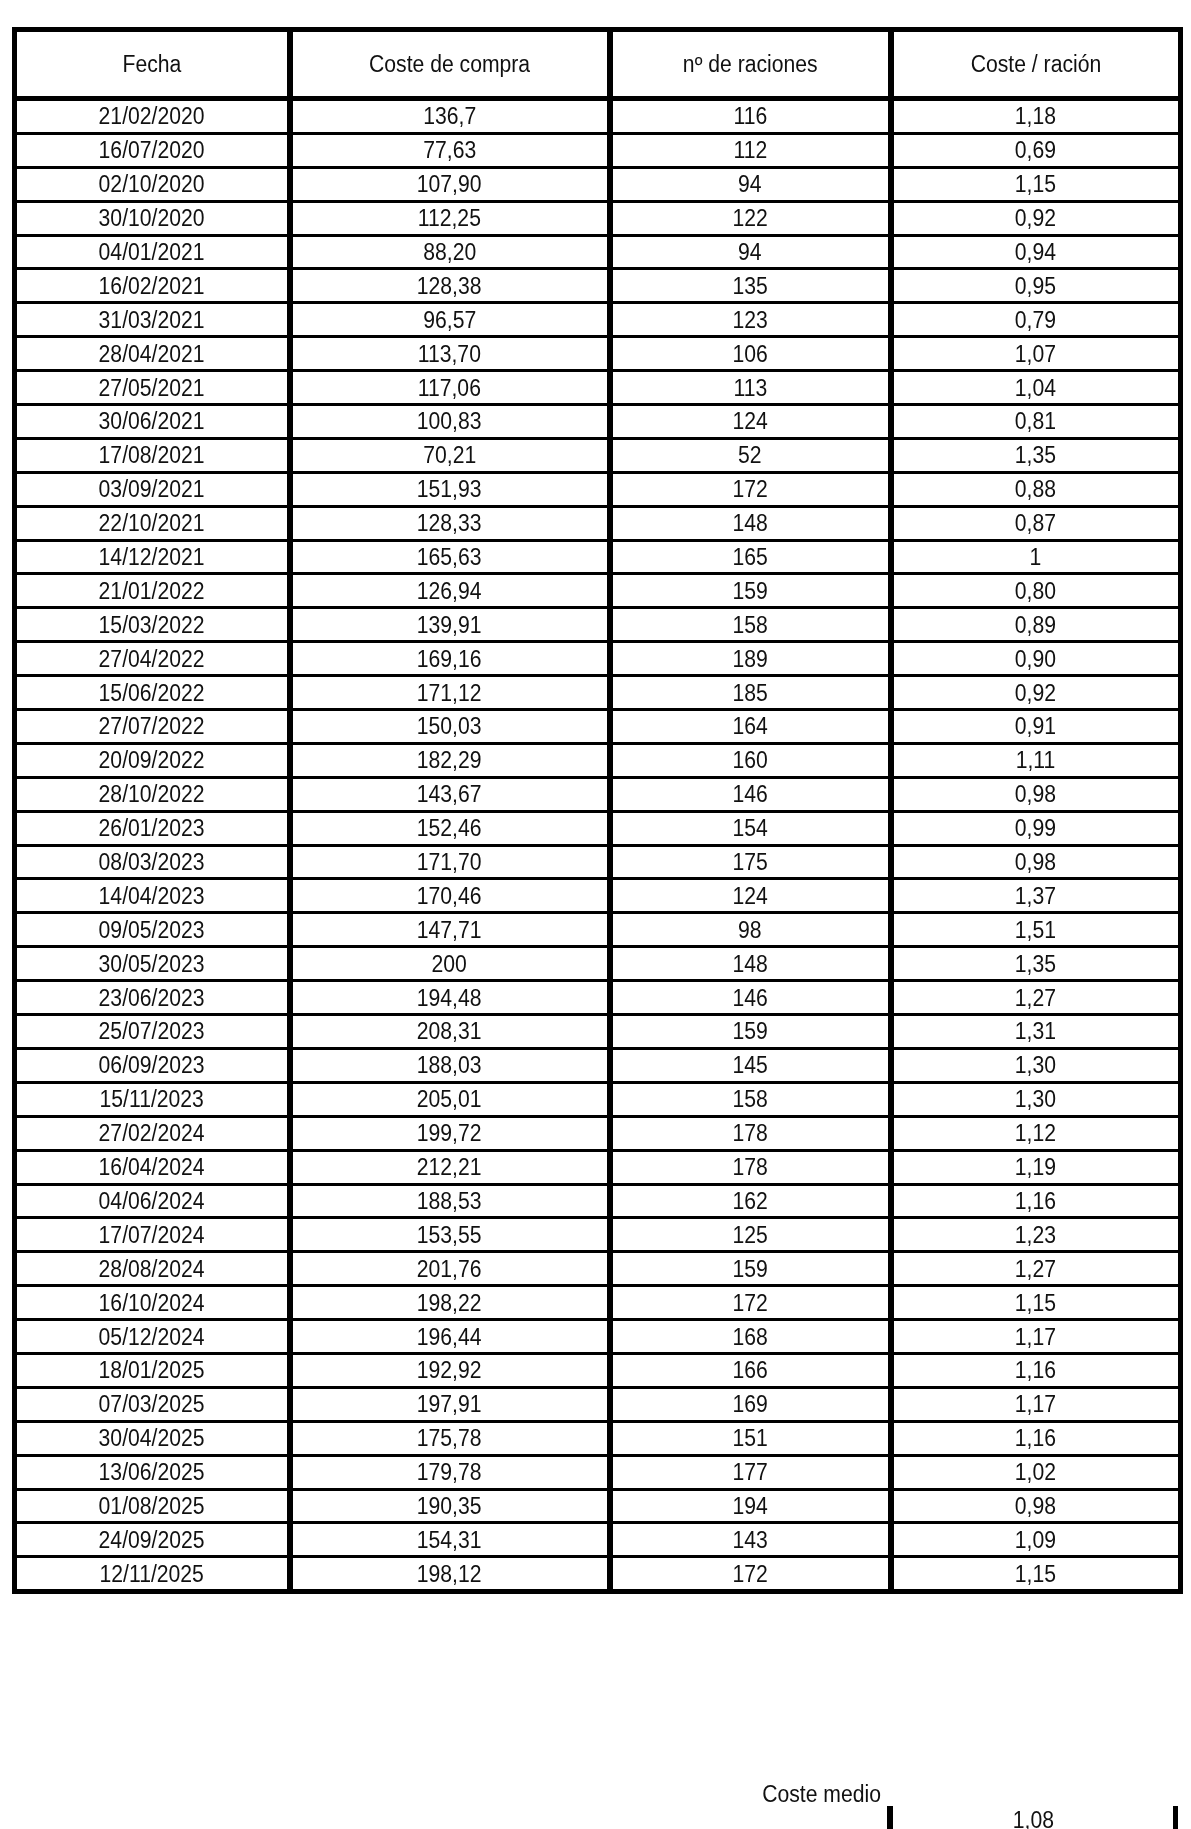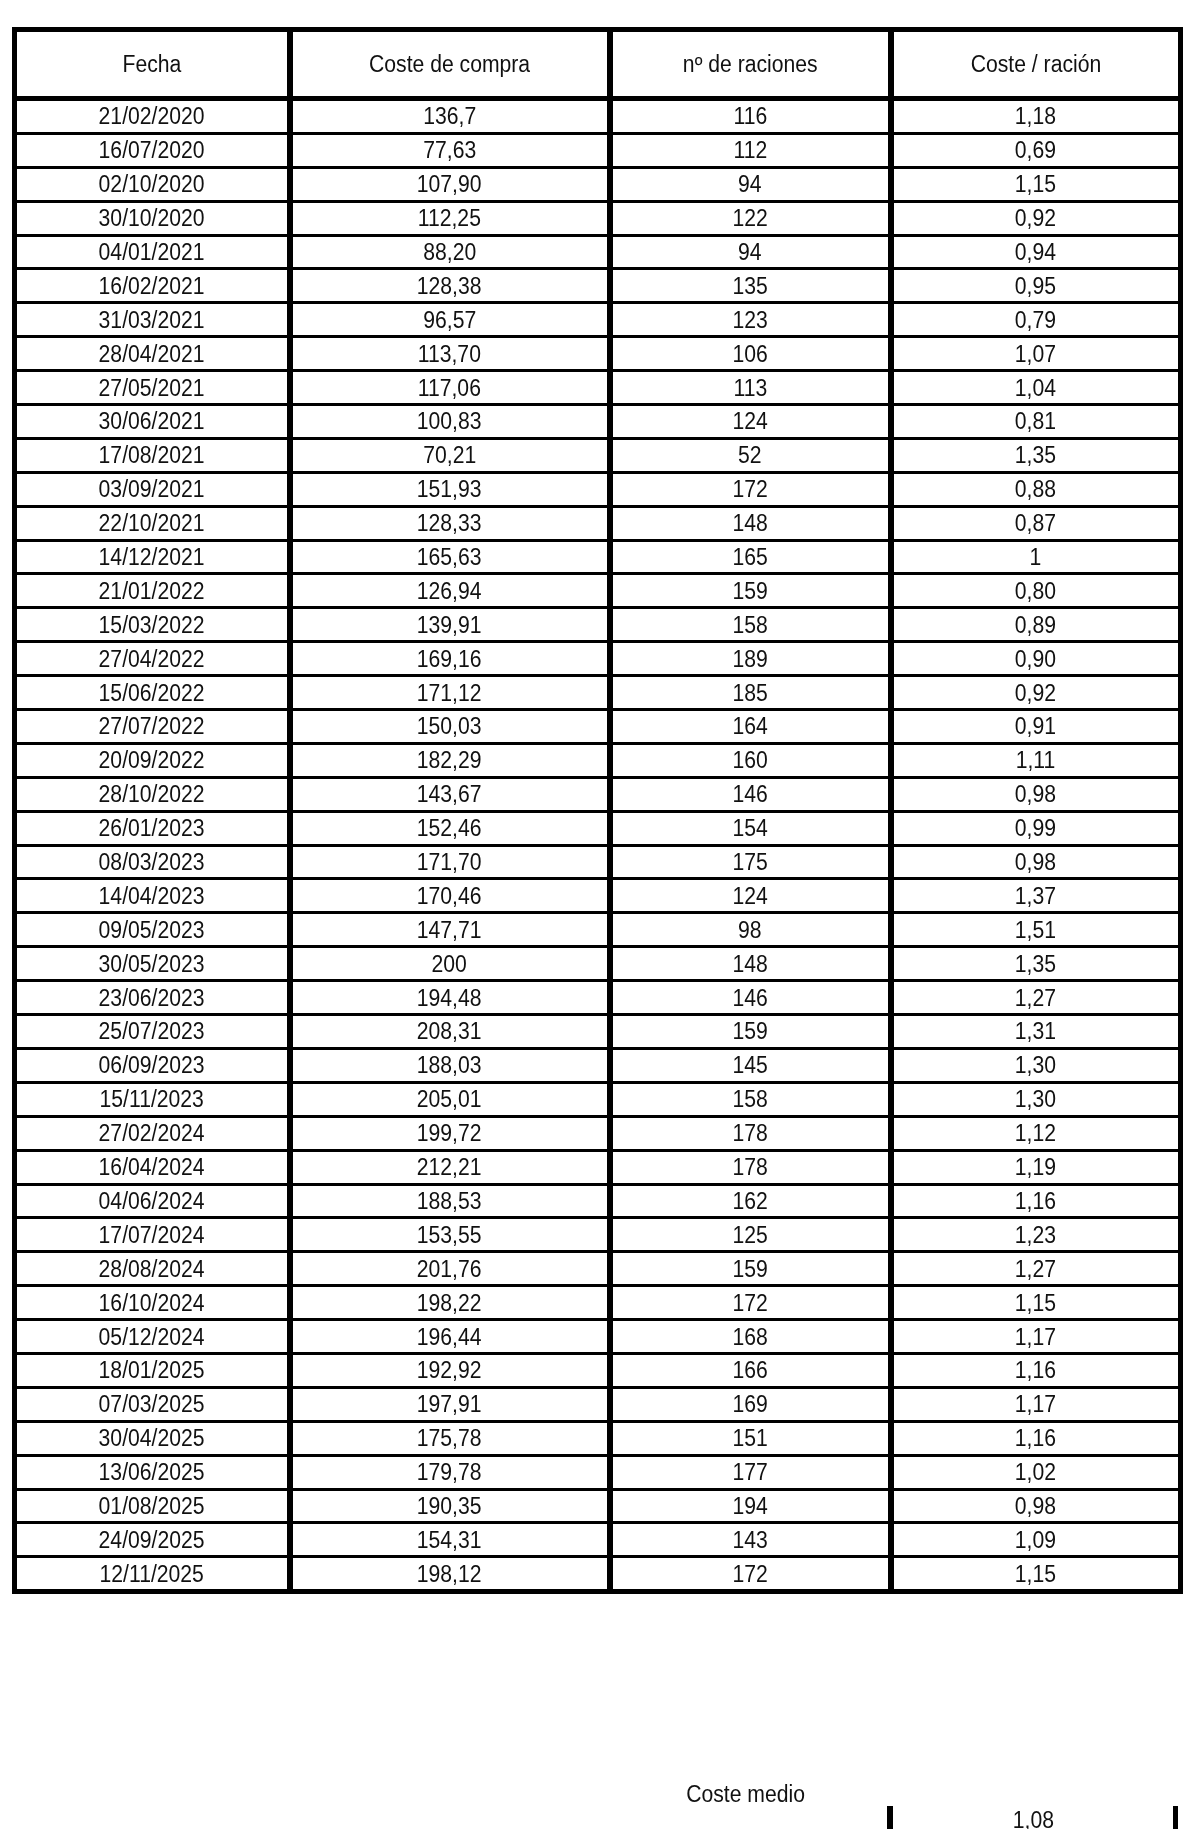--- a/index.html
+++ b/index.html
@@ -66,21 +66,21 @@
       top: 1780px;
       width: 1166px;
       height: 34px;
     }
     #summary-label {
       position: absolute;
       left: 593px;
       width: 281px;
       top: 0;
       height: 28px;
-      text-align: center;
+      text-align: right;
       font-size: 23px;
       line-height: 28px;
     }
     #summary-box {
       position: absolute;
       left: 875px;
       top: 0;
       width: 280px;
       height: 28px;
       border-left: 6px solid #000;

